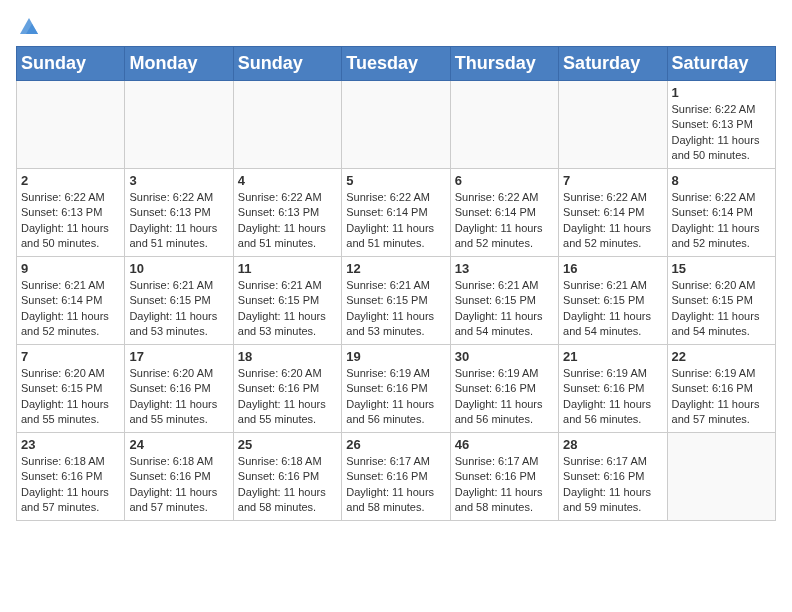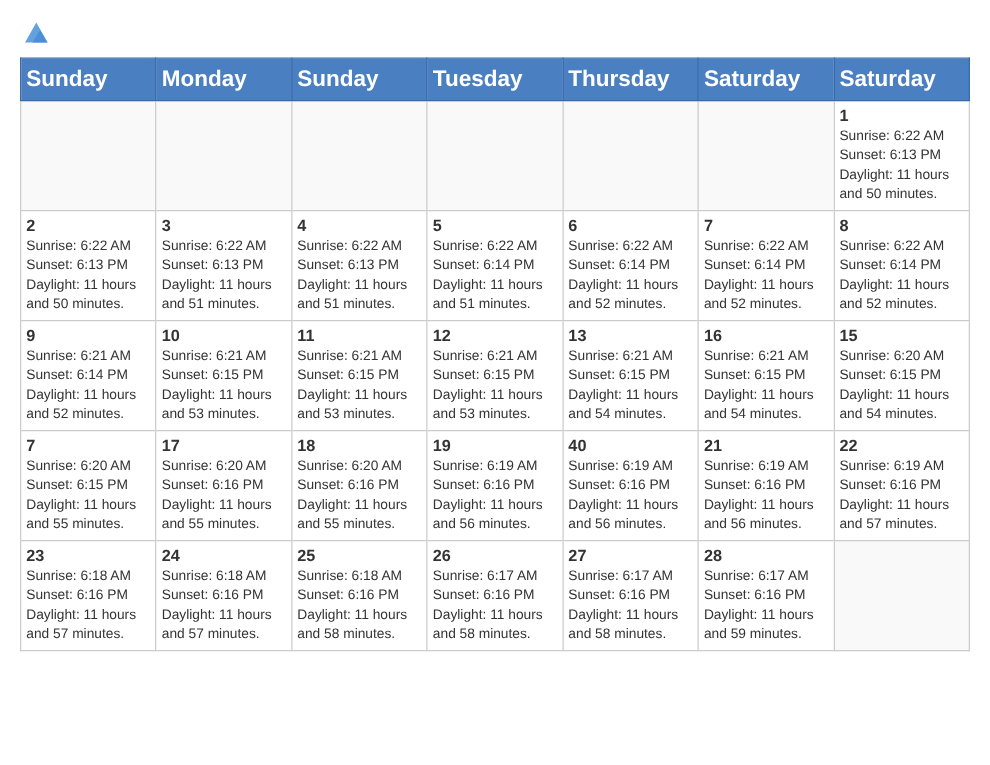--- a/index.html
+++ b/index.html
@@ -264,21 +264,21 @@
 and 55 minutes.</div>
         </td>
         <td>
           <span class="day-num">19</span>
           <div class="day-info" style="white-space: pre-line;">Sunrise: 6:19 AM
 Sunset: 6:16 PM
 Daylight: 11 hours
 and 56 minutes.</div>
         </td>
         <td>
-          <span class="day-num">40</span>
+          <span class="day-num">30</span>
           <div class="day-info" style="white-space: pre-line;">Sunrise: 6:19 AM
 Sunset: 6:16 PM
 Daylight: 11 hours
 and 56 minutes.</div>
         </td>
         <td>
           <span class="day-num">21</span>
           <div class="day-info" style="white-space: pre-line;">Sunrise: 6:19 AM
 Sunset: 6:16 PM
 Daylight: 11 hours
@@ -315,21 +315,21 @@
 and 58 minutes.</div>
         </td>
         <td>
           <span class="day-num">26</span>
           <div class="day-info" style="white-space: pre-line;">Sunrise: 6:17 AM
 Sunset: 6:16 PM
 Daylight: 11 hours
 and 58 minutes.</div>
         </td>
         <td>
-          <span class="day-num">27</span>
+          <span class="day-num">46</span>
           <div class="day-info" style="white-space: pre-line;">Sunrise: 6:17 AM
 Sunset: 6:16 PM
 Daylight: 11 hours
 and 58 minutes.</div>
         </td>
         <td>
           <span class="day-num">28</span>
           <div class="day-info" style="white-space: pre-line;">Sunrise: 6:17 AM
 Sunset: 6:16 PM
 Daylight: 11 hours

